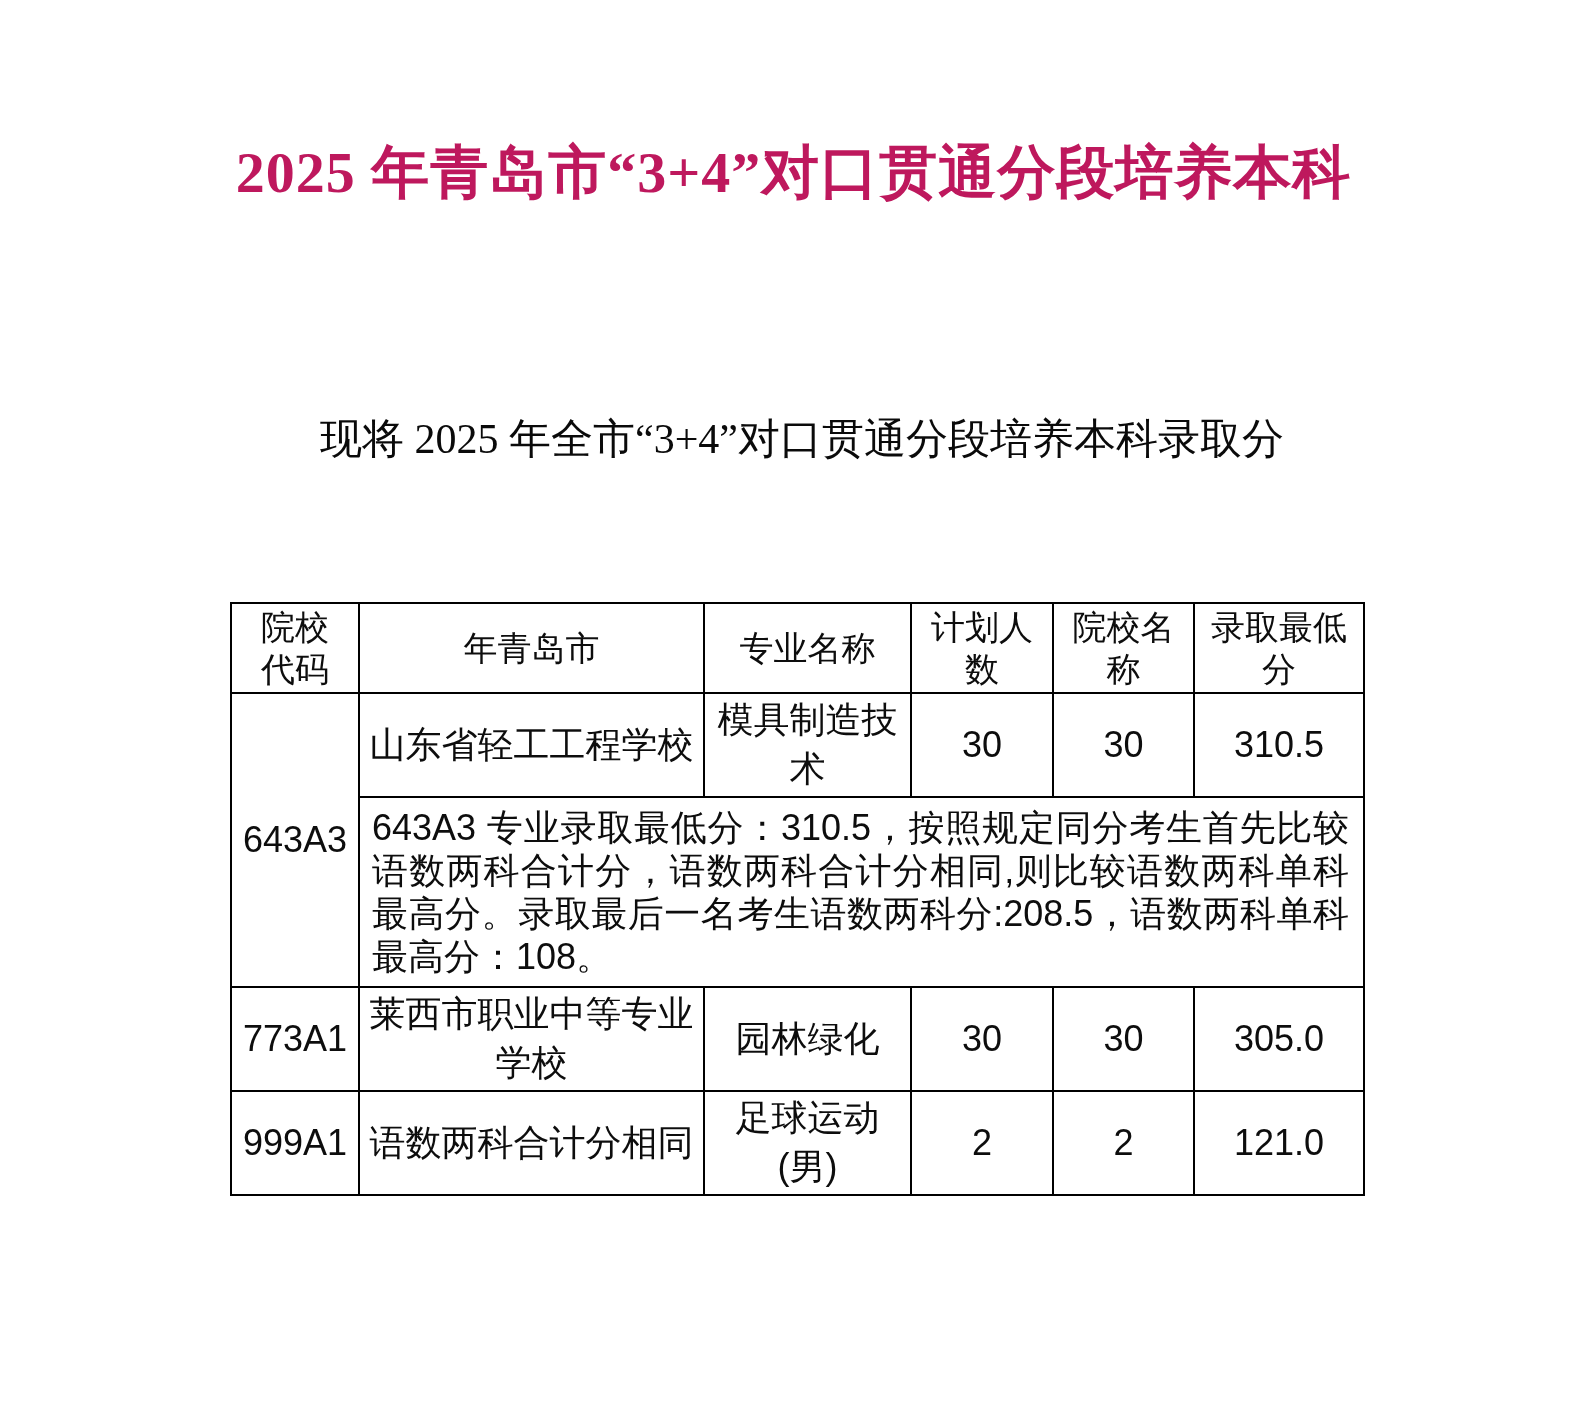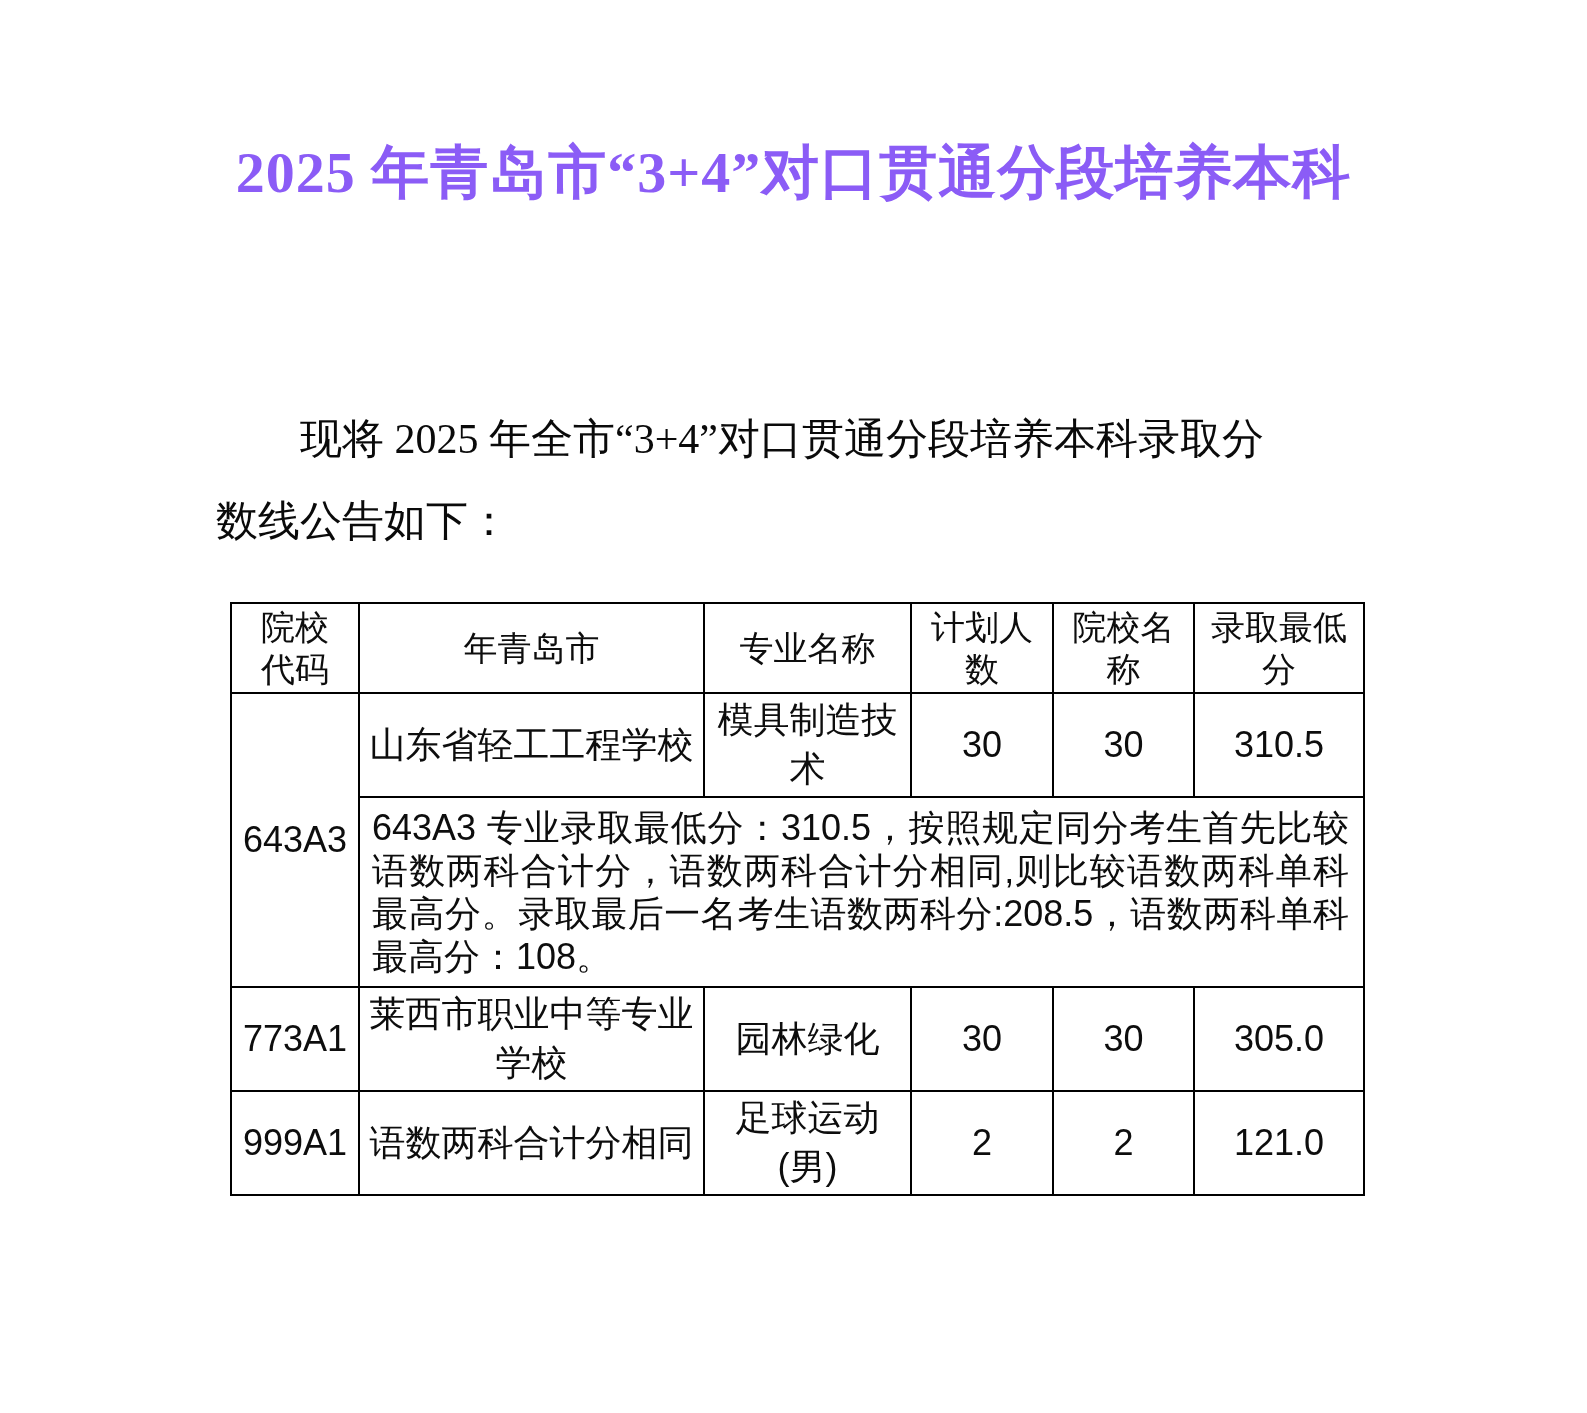--- a/index.html
+++ b/index.html
@@ -15,27 +15,27 @@
   .doc-title {
     position: absolute;
     top: 128px;
     left: 110px;
     width: 1367px;
     text-align: center;
     font-family: "Liberation Serif", serif;
     font-weight: bold;
     font-size: 58px;
     line-height: 90px;
-    color: #8b5cf6;
+    color: #be185d;
     letter-spacing: 1px;
   }
   .intro {
     position: absolute;
     top: 398px;
-    left: 216px;
+    left: 236px;
     width: 1135px;
     font-family: "Liberation Serif", serif;
     font-size: 42px;
     line-height: 82px;
     color: #0a0a0a;
     text-align: justify;
   }
   .intro .line1 { text-indent: 2em; display: block; }
   .intro .line2 { display: block; }
   table.score-table {
@@ -85,21 +85,20 @@
 <body>
 
 <div class="page">
 
   <div class="doc-title">
     <span>2025 年青岛市“3+4”对口贯通分段培养本科</span><br>
   </div>
 
   <div class="intro">
     <span class="line1">现将 2025 年全市“3+4”对口贯通分段培养本科录取分</span>
-    <span class="line2">数线公告如下：</span>
   </div>
 
   <table class="score-table">
     <colgroup>
       <col style="width:128px">
       <col style="width:345px">
       <col style="width:207px">
       <col style="width:142px">
       <col style="width:141px">
       <col style="width:170px">

